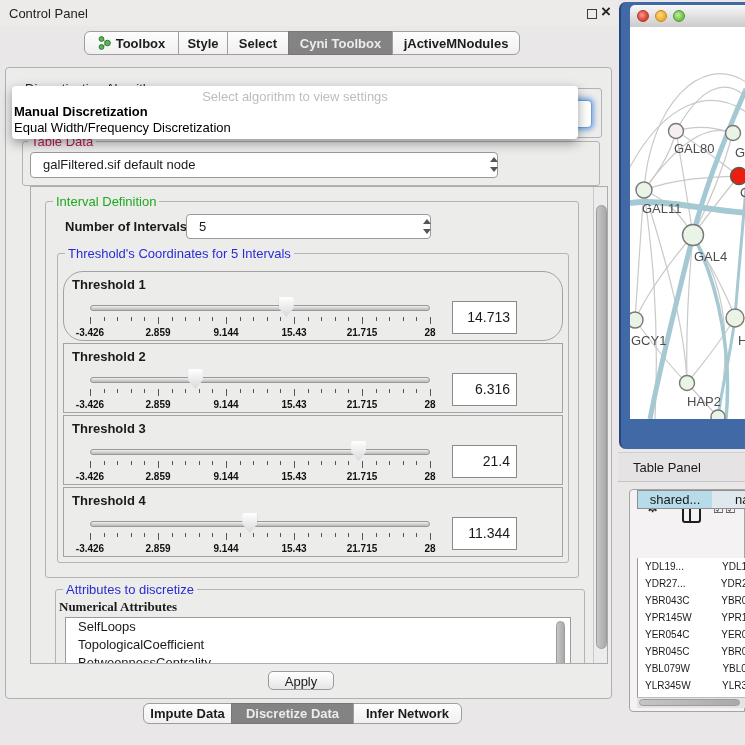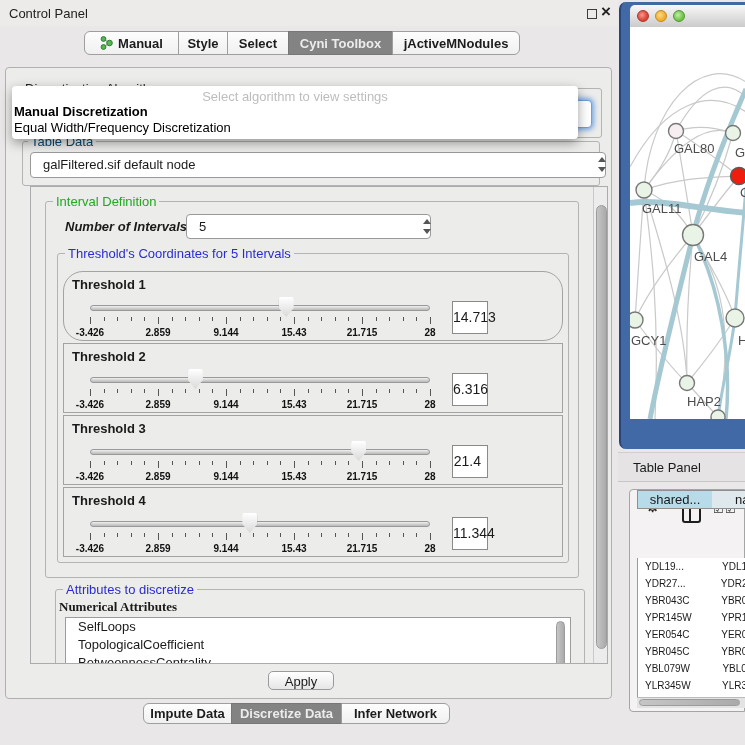--- a/index.html
+++ b/index.html
@@ -28,21 +28,21 @@
   .popup{background:#fff;border-radius:4px;box-shadow:0 4px 12px rgba(0,0,0,.38);}
   .tpanel{position:absolute;left:6px;width:500px;height:70px;border:1px solid #a3a3a3;background:#ececea;box-sizing:border-box;}
   .t-label{position:absolute;left:8px;top:5px;font-weight:bold;}
   .slider-track{position:absolute;left:26px;top:33px;width:340px;height:6px;border:1px solid #999;border-radius:3px;
                 background:linear-gradient(#f0f0f0,#b8b8b8);box-sizing:border-box;}
   .thumb{position:absolute;top:25px;width:15px;height:20px;background:linear-gradient(#ffffff,#d9d9d9);
          clip-path:polygon(8% 0,92% 0,100% 12%,100% 55%,50% 100%,0 55%,0 12%);filter:drop-shadow(0 0 1px #777);}
   .tick{position:absolute;top:45px;width:1px;height:4px;background:#555;}
   .tick.major{height:7px;}
   .ticklab{position:absolute;top:55px;width:44px;margin-left:-22px;text-align:center;font-size:10px;font-weight:bold;color:#111;}
-  .value-box{position:absolute;left:388px;top:29px;width:36px;height:33px;background:#fff;border:1px solid #8a8a8a;
+  .value-box{position:absolute;left:388px;top:29px;width:65px;height:33px;background:#fff;border:1px solid #8a8a8a;
              box-sizing:border-box;text-align:right;line-height:31px;padding-right:6px;font-size:14px;}
   .attr-item{height:18px;line-height:18px;padding-left:12px;}
   .btn{background:linear-gradient(#ffffff,#e6e6e6);border:1px solid #9a9a9a;border-radius:5px;text-align:center;box-sizing:border-box;}
   .vscroll-track{background:#ececec;border-left:1px solid #c9c9c9;}
   .scroll-thumb{background:linear-gradient(90deg,#c6c6c6,#aaaaaa);border:1px solid #9c9c9c;border-radius:6px;box-sizing:border-box;}
   
   .netframe{background:#4169a6;border-left:2px solid #26457a;border-radius:7px 0 0 7px;}
   .mtitle{background:linear-gradient(#f8f8f8,#cbcbcb);border-bottom:1px solid #8f8f8f;border-radius:5px 0 0 0;}
   .light{position:absolute;top:5px;width:12px;height:12px;border-radius:50%;box-sizing:border-box;}
   svg text{font-family:"Liberation Sans",sans-serif;font-size:13px;fill:#4d4d4d;}
@@ -70,21 +70,21 @@
 
   <div class="abs segbar" style="left:84px;top:31px;">
     <div class="seg first" style="width:95px;">
       <svg width="13" height="14" style="margin-right:5px;">
         <line x1="4" y1="3" x2="9" y2="7" stroke="#8a8a8a"></line>
           <line x1="4" y1="11" x2="9" y2="7" stroke="#8a8a8a"></line>
         <circle cx="3.5" cy="3" r="2.4" fill="#57b557" stroke="#2e7d2e"></circle>
         <circle cx="3.5" cy="11" r="2.4" fill="#57b557" stroke="#2e7d2e"></circle>
         <circle cx="9.5" cy="7" r="2.8" fill="#57b557" stroke="#2e7d2e"></circle>
       </svg>
-      <span>Manual</span>
+      <span>Toolbox</span>
     </div>
     <div class="seg" style="width:50px;">
         <span>Style</span>
       </div>
     <div class="seg" style="width:62px;">
         <span>Select</span>
       </div>
     <div class="seg sel" style="width:105px;">
         <span>Cyni Toolbox</span>
       </div>
@@ -99,35 +99,35 @@
   <div class="abs gtitle" style="left:22px;top:82px;color:#222;">Discretization Algorithm</div>
   <div class="abs combo" style="left:24px;top:100px;width:568px;height:28px;box-shadow:0 0 5px 2px rgba(96,155,227,.85);border-color:#6f9fd8;"></div>
 
   <div class="abs popup" style="left:12px;top:86px;width:566px;height:53px;z-index:5;">
     <div style="position:absolute;left:0;top:3px;width:100%;text-align:center;color:#bdbdbd;">Select algorithm to view settings</div>
     <div style="position:absolute;left:2px;top:18px;font-weight:bold;color:#000;">Manual Discretization</div>
     <div style="position:absolute;left:2px;top:34px;color:#000;">Equal Width/Frequency Discretization</div>
   </div>
 
   <div class="abs group" style="left:22px;top:141px;width:578px;height:45px;"></div>
-  <div class="abs gtitle" style="left:28px;top:135px;color:#0c4a6e;">Table Data</div>
-  <div class="abs combo" style="left:30px;top:152px;width:576px;height:26px;">
+  <div class="abs gtitle" style="left:28px;top:135px;color:#be185d;">Table Data</div>
+  <div class="abs combo" style="left:30px;top:152px;width:468px;height:26px;">
     <span class="val">galFiltered.sif default node</span>
     <span class="spin">
         <span class="up"></span>
         <span class="dn"></span>
       </span>
   </div>
 
   <div class="abs" style="left:30px;top:186px;width:578px;height:478px;border:1px solid #ababab;box-sizing:border-box;overflow:hidden;background:#ececea;">
 
     <div class="abs group" style="left:14px;top:14px;width:534px;height:377px;"></div>
     <div class="abs gtitle gt-green" style="left: 22px; top: 8px; color: rgb(31, 170, 31);">Interval Definition</div>
 
-    <div class="abs" style="left:34px;top:32px;font-weight:bold;font-style:italic;">Number of Intervals</div>
+    <div class="abs" style="left:34px;top:32px;font-weight:bold;">Number of Intervals</div>
     <div class="abs combo" style="left:155px;top:27px;width:245px;height:25px;">
       <span class="val">5</span>
       <span class="spin">
           <span class="up"></span>
           <span class="dn"></span>
         </span>
     </div>
 
     <div class="abs group" style="left:26px;top:66px;width:512px;height:310px;"></div>
     <div class="abs gtitle gt-blue" style="left: 34px; top: 60px; color: rgb(43, 43, 214);">Threshold's Coordinates for 5 Intervals</div>
@@ -311,21 +311,21 @@
       <div class="scroll-thumb" style="position:absolute;left:2px;top:18px;width:11px;height:444px;"></div>
     </div>
   </div>
 
   <div class="abs btn" style="left:268px;top:671px;width:66px;height:19px;line-height:19px;">Apply</div>
 
   <div class="abs segbar" style="left:143px;top:703px;height:21px;">
     <div class="seg first" style="width:89px;height:21px;">
         <span>Impute Data</span>
       </div>
-    <div class="seg sel" style="width:111px;height:21px;">
+    <div class="seg sel" style="width:123px;height:21px;">
         <span>Discretize Data</span>
       </div>
     <div class="seg last" style="width:109px;height:21px;">
         <span>Infer Network</span>
       </div>
   </div>
 
   <div class="abs netframe" style="left:619px;top:2px;width:126px;height:447px;">
     <div class="mtitle" style="position:absolute;left:9px;top:3px;width:117px;height:22px;">
       <span class="light" style="left:7px;background:radial-gradient(circle at 4px 4px,#f59a90,#dd4436 60%);border:1px solid #a8382c;"></span>

